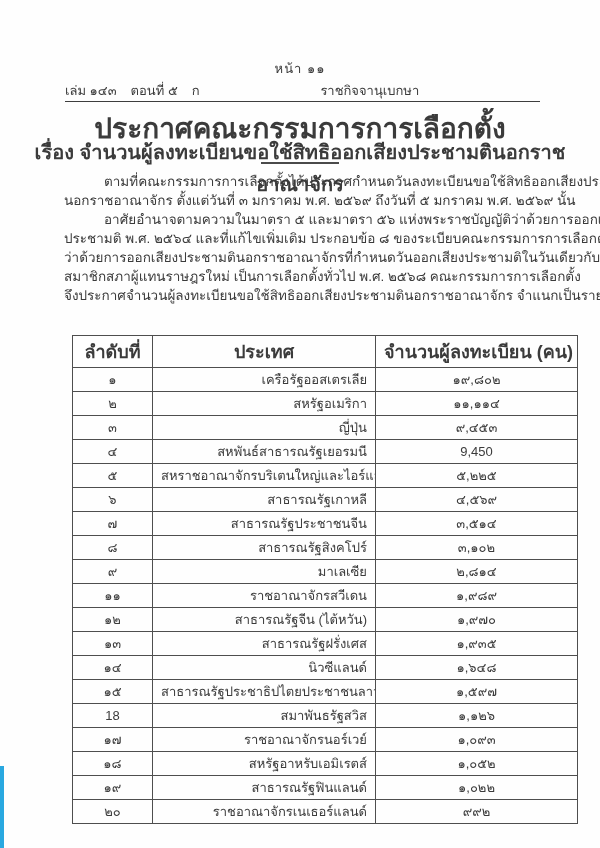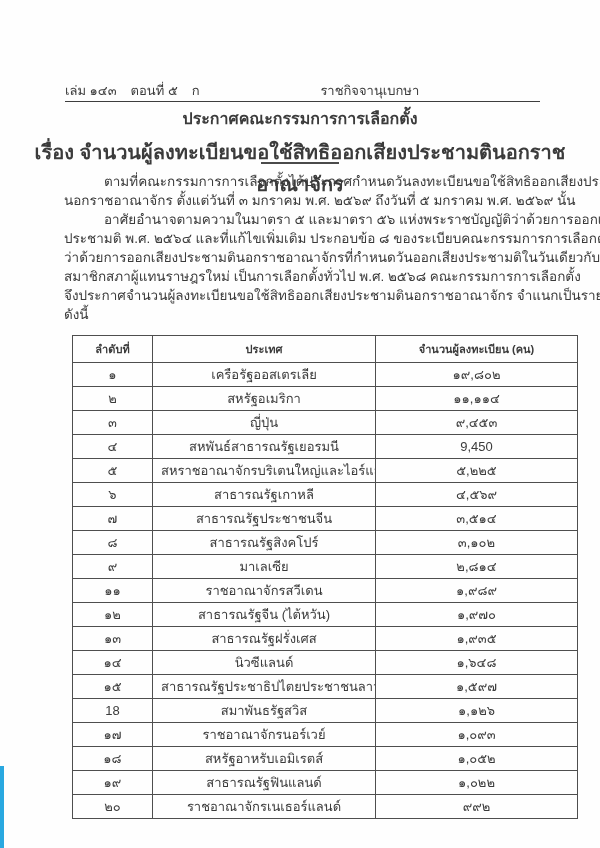--- a/index.html
+++ b/index.html
@@ -22,21 +22,21 @@
   }
   .gazette-header .left-group{display:flex;gap:14px;white-space:nowrap;}
   .gazette-header .center-group{flex:1;text-align:center;white-space:nowrap;}
   .gazette-header .right-group{white-space:nowrap;letter-spacing:1px;}
   .header-rule{
     position:absolute;top:101px;left:65px;right:60px;
     border-top:1.6px solid #3e3e3e;height:0;
   }
   .doc-title{
     position:absolute;top:106px;left:0;right:0;
-    text-align:center;font-size:16px;font-weight:600;
+    text-align:center;font-size:28px;font-weight:600;
   }
   .doc-subject{
     position:absolute;top:136px;left:0;right:0;
     text-align:center;font-size:20px;font-weight:600;
   }
   .title-divider{
     position:absolute;top:162px;left:50%;
     width:78px;margin-left:-39px;
     border-top:2px solid #4a4a4a;height:0;
   }
@@ -52,34 +52,35 @@
     border-collapse:collapse;
     font-size:13px;
     table-layout:fixed;
   }
   .reg-table th,.reg-table td{
     border:1px solid #4e4e4e;
     padding:1px 8px;
     height:17.6px;
     overflow:hidden;white-space:nowrap;
   }
-  .reg-table th{font-weight:600;text-align:center;height:24px;font-size:11px;}
+  .reg-table th{font-weight:600;text-align:center;height:24px;font-size:18px;}
   .col-no{width:63px;text-align:center;}
-  .col-country{width:206px;text-align:center;}
+  .col-country{width:206px;text-align:right;}
   .col-count{width:185px;text-align:center;}
   .accent-bar{
     position:absolute;left:0;top:766px;width:4px;height:82px;
     background:#29a8e0;
   }
 </style>
 </head>
 <body>
 
 <div class="page">
 
+  <div class="page-number">หน้า ๑๑</div>
 
   <div class="gazette-header">
     <span class="left-group">
       <span>เล่ม ๑๔๓</span>
       <span>ตอนที่ ๕</span>
       <span>ก</span>
     </span>
     <span class="center-group">ราชกิจจานุเบกษา</span>
   </div>
 
@@ -90,21 +91,20 @@
   <div class="title-divider"></div>
 
   <div class="body-text">
       <div class="line indent">ตามที่คณะกรรมการการเลือกตั้งได้ประกาศกำหนดวันลงทะเบียนขอใช้สิทธิออกเสียงประชามติ</div>
       <div class="line">นอกราชอาณาจักร ตั้งแต่วันที่ ๓ มกราคม พ.ศ. ๒๕๖๙ ถึงวันที่ ๕ มกราคม พ.ศ. ๒๕๖๙ นั้น</div>
       <div class="line indent">อาศัยอำนาจตามความในมาตรา ๕ และมาตรา ๕๖ แห่งพระราชบัญญัติว่าด้วยการออกเสียง</div>
       <div class="line">ประชามติ พ.ศ. ๒๕๖๔ และที่แก้ไขเพิ่มเติม ประกอบข้อ ๘ ของระเบียบคณะกรรมการการเลือกตั้ง</div>
       <div class="line">ว่าด้วยการออกเสียงประชามตินอกราชอาณาจักรที่กำหนดวันออกเสียงประชามติในวันเดียวกับวันเลือกตั้ง</div>
       <div class="line">สมาชิกสภาผู้แทนราษฎรใหม่ เป็นการเลือกตั้งทั่วไป พ.ศ. ๒๕๖๘ คณะกรรมการการเลือกตั้ง</div>
       <div class="line">จึงประกาศจำนวนผู้ลงทะเบียนขอใช้สิทธิออกเสียงประชามตินอกราชอาณาจักร จำแนกเป็นรายประเทศ</div>
-      <div class="line">ดังนี้</div>
     </div>
 
   <table class="reg-table">
     <thead>
       <tr>
         <th class="col-no">ลำดับที่</th>
         <th class="col-country">ประเทศ</th>
         <th class="col-count">จำนวนผู้ลงทะเบียน (คน)</th>
       </tr>
     </thead>

